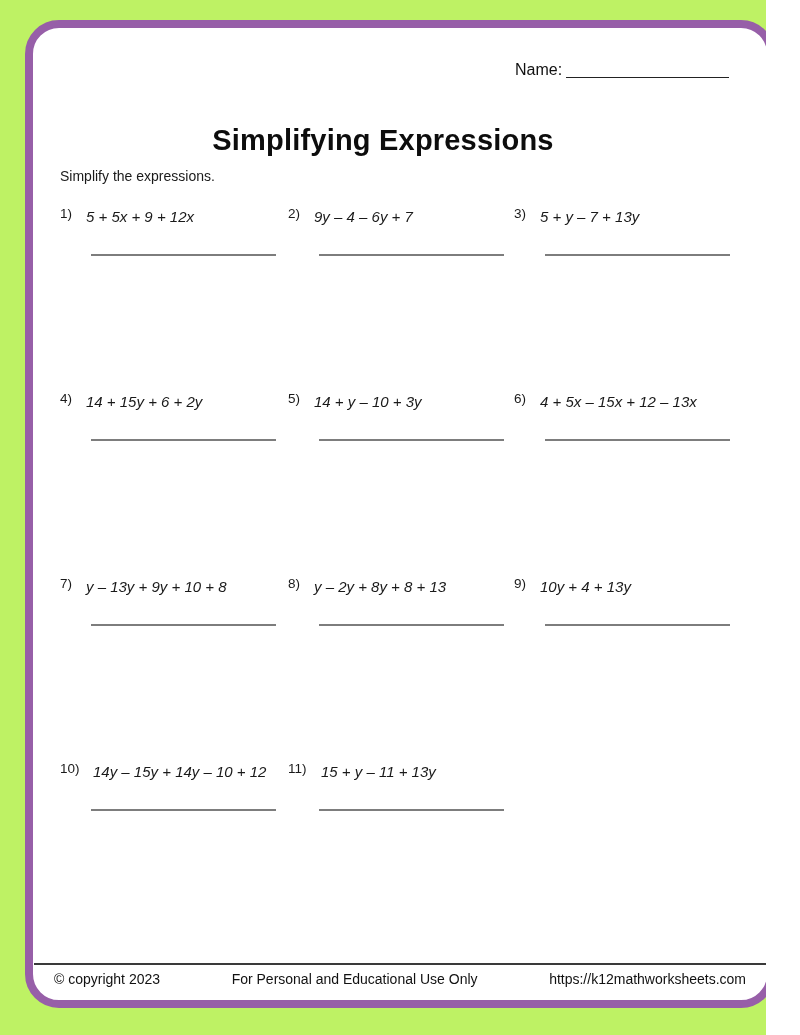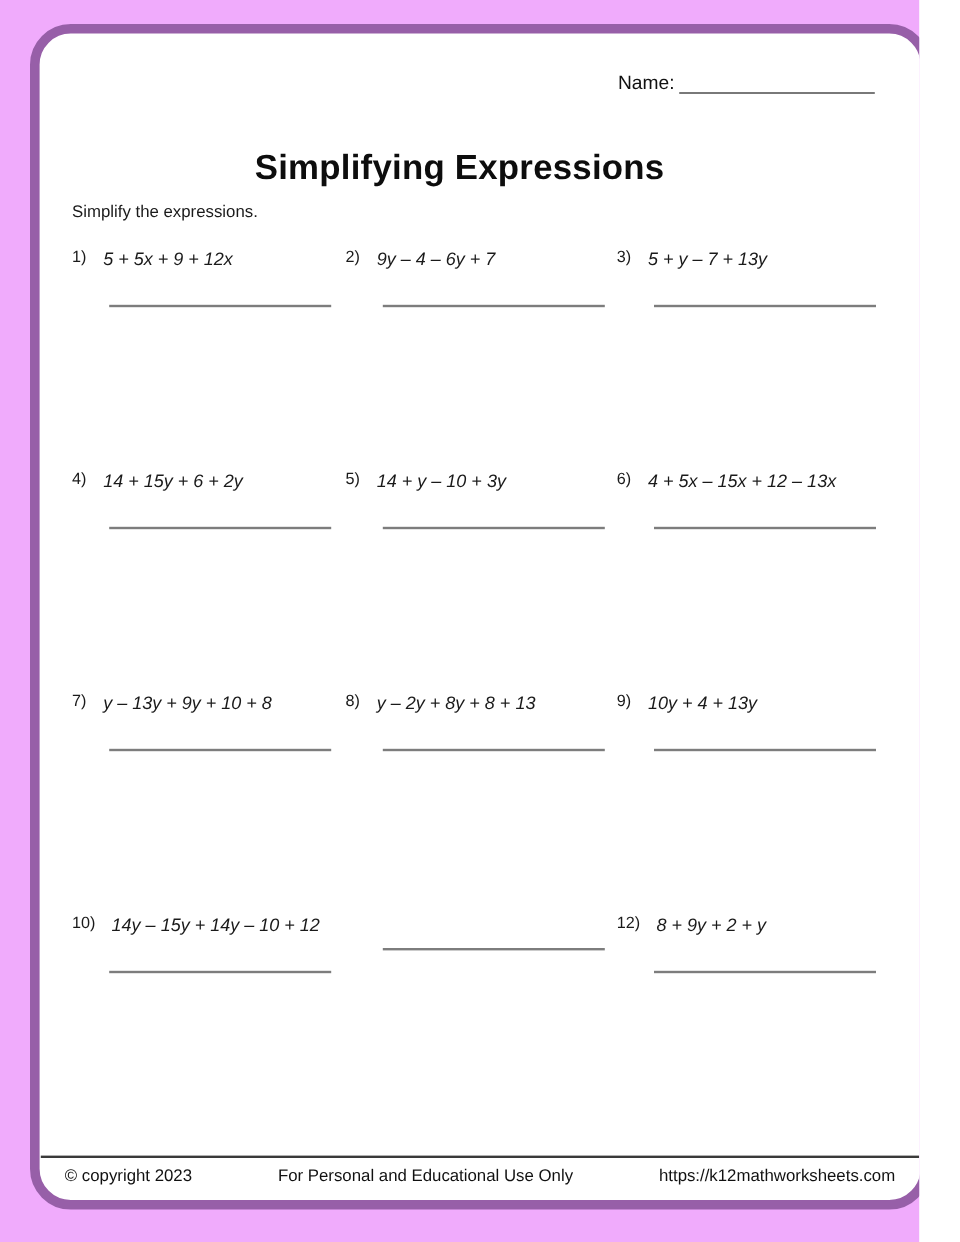--- a/index.html
+++ b/index.html
@@ -6,21 +6,21 @@
     margin: 0;
     padding: 0;
     background: #ffffff;
     font-family: "Liberation Sans", sans-serif;
     color: #1f1f1f;
   }
   .page {
     position: relative;
     width: 766px;
     height: 1035px;
-    background: #f0abfc;
+    background: #bef264;
     overflow: hidden;
   }
   .frame {
     position: absolute;
     left: 25px;
     top: 20px;
     width: 750px;
     height: 988px;
     border: 8px solid #975fa8;
     border-radius: 34px;
@@ -211,30 +211,27 @@
 
     <div class="problem problem-wide">
       <div class="problem-head">
         <span class="num">10)</span>
         <span class="expr">14y – 15y + 14y – 10 + 12</span>
       </div>
       <div class="answer-line"></div>
     </div>
 
     <div class="problem problem-wide">
-      <div class="answer-line"></div>
-    </div>
-
-    <div class="problem problem-wide">
-      <div class="problem-head">
-        <span class="num">12)</span>
-        <span class="expr">8 + 9y + 2 + y</span>
-      </div>
-      <div class="answer-line"></div>
-    </div>
+      <div class="problem-head">
+        <span class="num">11)</span>
+        <span class="expr">15 + y – 11 + 13y</span>
+      </div>
+      <div class="answer-line"></div>
+    </div>
+
 
   </div>
 
   <div class="footer-rule"></div>
   <div class="footer">
     <span>© copyright 2023</span>
     <span>For Personal and Educational Use Only</span>
     <span>https://k12mathworksheets.com</span>
   </div>
 </div>

